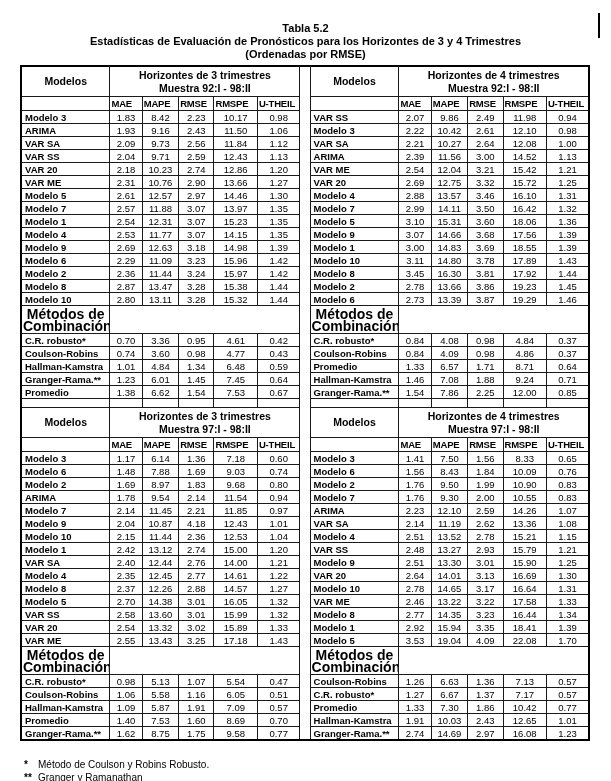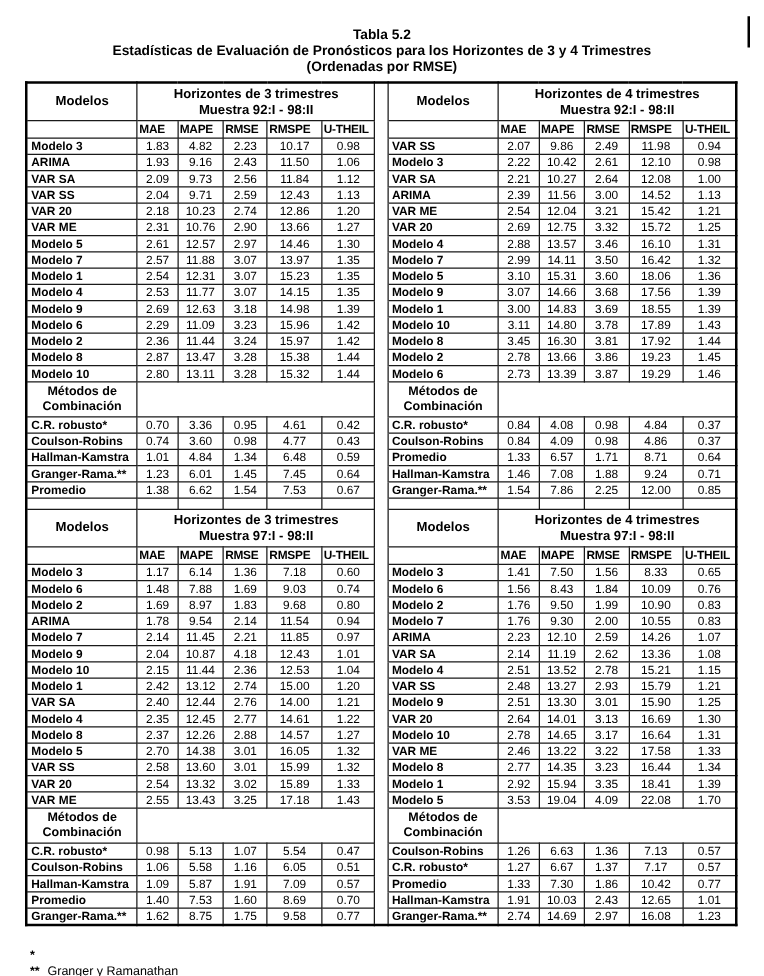--- a/index.html
+++ b/index.html
@@ -14,21 +14,21 @@
   td.name  { text-align: left; font-weight: bold; padding-left: 3px; }
   td.num   { text-align: center; font-weight: normal; }
   td.gap   { border-top: none; border-bottom: none; padding: 0; }
   tr.hdr1 td { height: 29px; }
   td.models-hdr { text-align: center; font-weight: bold; font-size: 10.5px; }
   td.span-hdr   { text-align: center; font-weight: bold; font-size: 10.5px; white-space: normal; }
   td.span-hdr div { line-height: 13px; }
   tr.hdr2 td { height: 13px; }
   td.stat-hdr { text-align: left; font-weight: bold; font-size: 9.5px; letter-spacing: -0.2px; }
   tr.comb-hdr td { height: 27px; }
-  td.comb-label { text-align: center; font-weight: bold; font-size: 10px; white-space: normal; line-height: 12px; }
+  td.comb-label { text-align: center; font-weight: bold; font-size: 14px; white-space: normal; line-height: 12px; }
   tr.spacer-row td { height: 8px; }
   .footnotes { margin: 4px 0 0 24px; font-size: 10px; line-height: 13px; }
   .footnote { display: flex; }
   .footnote .marker { width: 14px; font-weight: bold; }
 </style>
 </head>
 <body>
 
 <div class="scan-artifact"></div>
 
@@ -79,21 +79,21 @@
         <td class="stat-hdr"></td>
         <td class="stat-hdr">MAE</td>
         <td class="stat-hdr">MAPE</td>
         <td class="stat-hdr">RMSE</td>
         <td class="stat-hdr">RMSPE</td>
         <td class="stat-hdr">U-THEIL</td>
       </tr>
       <tr>
         <td class="name">Modelo 3</td>
         <td class="num">1.83</td>
-        <td class="num">4.82</td>
+        <td class="num">8.42</td>
         <td class="num">2.23</td>
         <td class="num">10.17</td>
         <td class="num">0.98</td>
         <td class="gap"></td>
         <td class="name">VAR SS</td>
         <td class="num">2.07</td>
         <td class="num">9.86</td>
         <td class="num">2.49</td>
         <td class="num">11.98</td>
         <td class="num">0.94</td>
@@ -739,18 +739,19 @@
         <td class="num">2.97</td>
         <td class="num">16.08</td>
         <td class="num">1.23</td>
       </tr>
     </tbody>
 </table>
 
 <div class="footnotes">
   <div class="footnote">
     <span class="marker">*</span>
+    <span>Método de Coulson y Robins Robusto.</span>
   </div>
   <div class="footnote">
     <span class="marker">**</span>
     <span>Granger y Ramanathan</span>
   </div>
 </div>
 
 </body></html>

